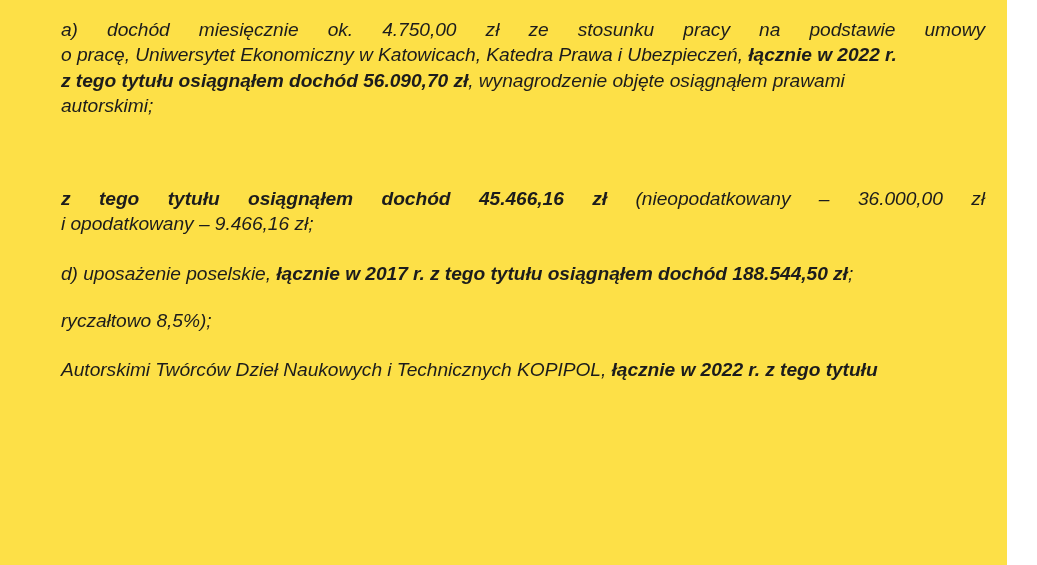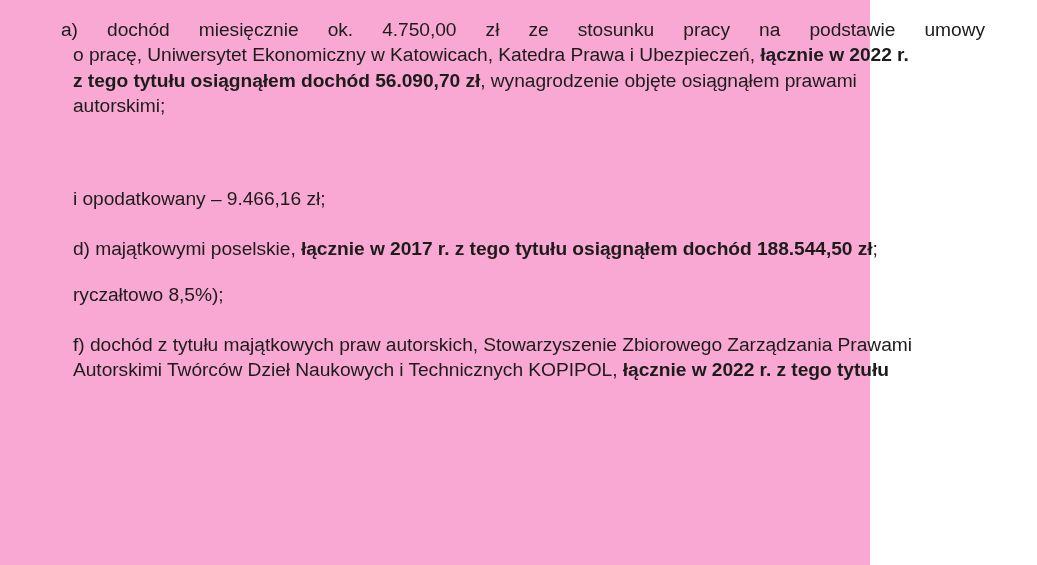--- a/index.html
+++ b/index.html
@@ -10,24 +10,25 @@
   body {
     width: 1037px;
     height: 565px;
     background: #ffffff;
     font-family: "Liberation Sans", sans-serif;
     color: #1a1a1a;
     overflow: hidden;
   }
   .page {
     position: relative;
-    width: 870px;
+    width: 1007px;
     height: 565px;
-    background: #f9a8d4;
+    background: #fde047;
     box-sizing: border-box;
+    font-style: italic;
   }
   .doc-body {
     position: absolute;
     left: 61px;
     top: 17px;
     width: 924px;
   }
   .para {
     margin: 0;
     font-size: 19.2px;
@@ -54,48 +55,47 @@
   
   .jline {
     display: block;
     text-align: justify;
     text-align-last: justify;
   }
   .jline-last {
     display: block;
     text-align: justify;
     text-align-last: left;
-    margin-left: 12px;
   }
 </style>
 </head>
 <body>
 
 <div class="page">
   <div class="doc-body" id="doc-body">
       <p class="para">
         <span class="jline"><span>a) dochód miesięcznie ok. 4.750,00 zł ze stosunku pracy na podstawie umowy</span></span>
         <span class="jline-last"><span>o pracę, Uniwersytet Ekonomiczny w Katowicach, Katedra Prawa i Ubezpieczeń, </span><b>łącznie w 2022 r.</b></span>
         <span class="jline-last"><b>z tego tytułu osiągnąłem dochód 56.090,70 zł</b><span>, wynagrodzenie objęte osiągnąłem prawami</span></span>
         <span class="jline-last"><span>autorskimi;</span></span>
       </p>
       <div class="spacer gap-a-b"></div>
       <p class="para">
       </p>
       <div class="spacer gap-b-c"></div>
       <p class="para">
+        <span class="jline"><b>z tego tytułu osiągnąłem dochód 45.466,16 zł</b><span> (nieopodatkowany – 36.000,00 zł</span></span>
         <span class="jline-last"><span>i opodatkowany – 9.466,16 zł;</span></span>
       </p>
       <div class="spacer gap-c-d"></div>
       <p class="para">
-        <span class="jline-last"><span>d) majątkowymi poselskie, </span><b>łącznie w 2017 r. z tego tytułu osiągnąłem dochód 188.544,50 zł</b><span>;</span></span>
+        <span class="jline-last"><span>d) uposażenie poselskie, </span><b>łącznie w 2017 r. z tego tytułu osiągnąłem dochód 188.544,50 zł</b><span>;</span></span>
       </p>
       <div class="spacer gap-d-e"></div>
       <p class="para">
         <span class="jline-last"><span>ryczałtowo 8,5%);</span></span>
       </p>
       <div class="spacer gap-e-f"></div>
       <p class="para">
-        <span class="jline-last"><span>f) dochód z tytułu majątkowych praw autorskich, Stowarzyszenie Zbiorowego Zarządzania Prawami</span></span>
         <span class="jline-last"><span>Autorskimi Twórców Dzieł Naukowych i Technicznych KOPIPOL, </span><b>łącznie w 2022 r. z tego tytułu</b></span>
       </p>
     </div>
 </div>
 
 </body></html>

